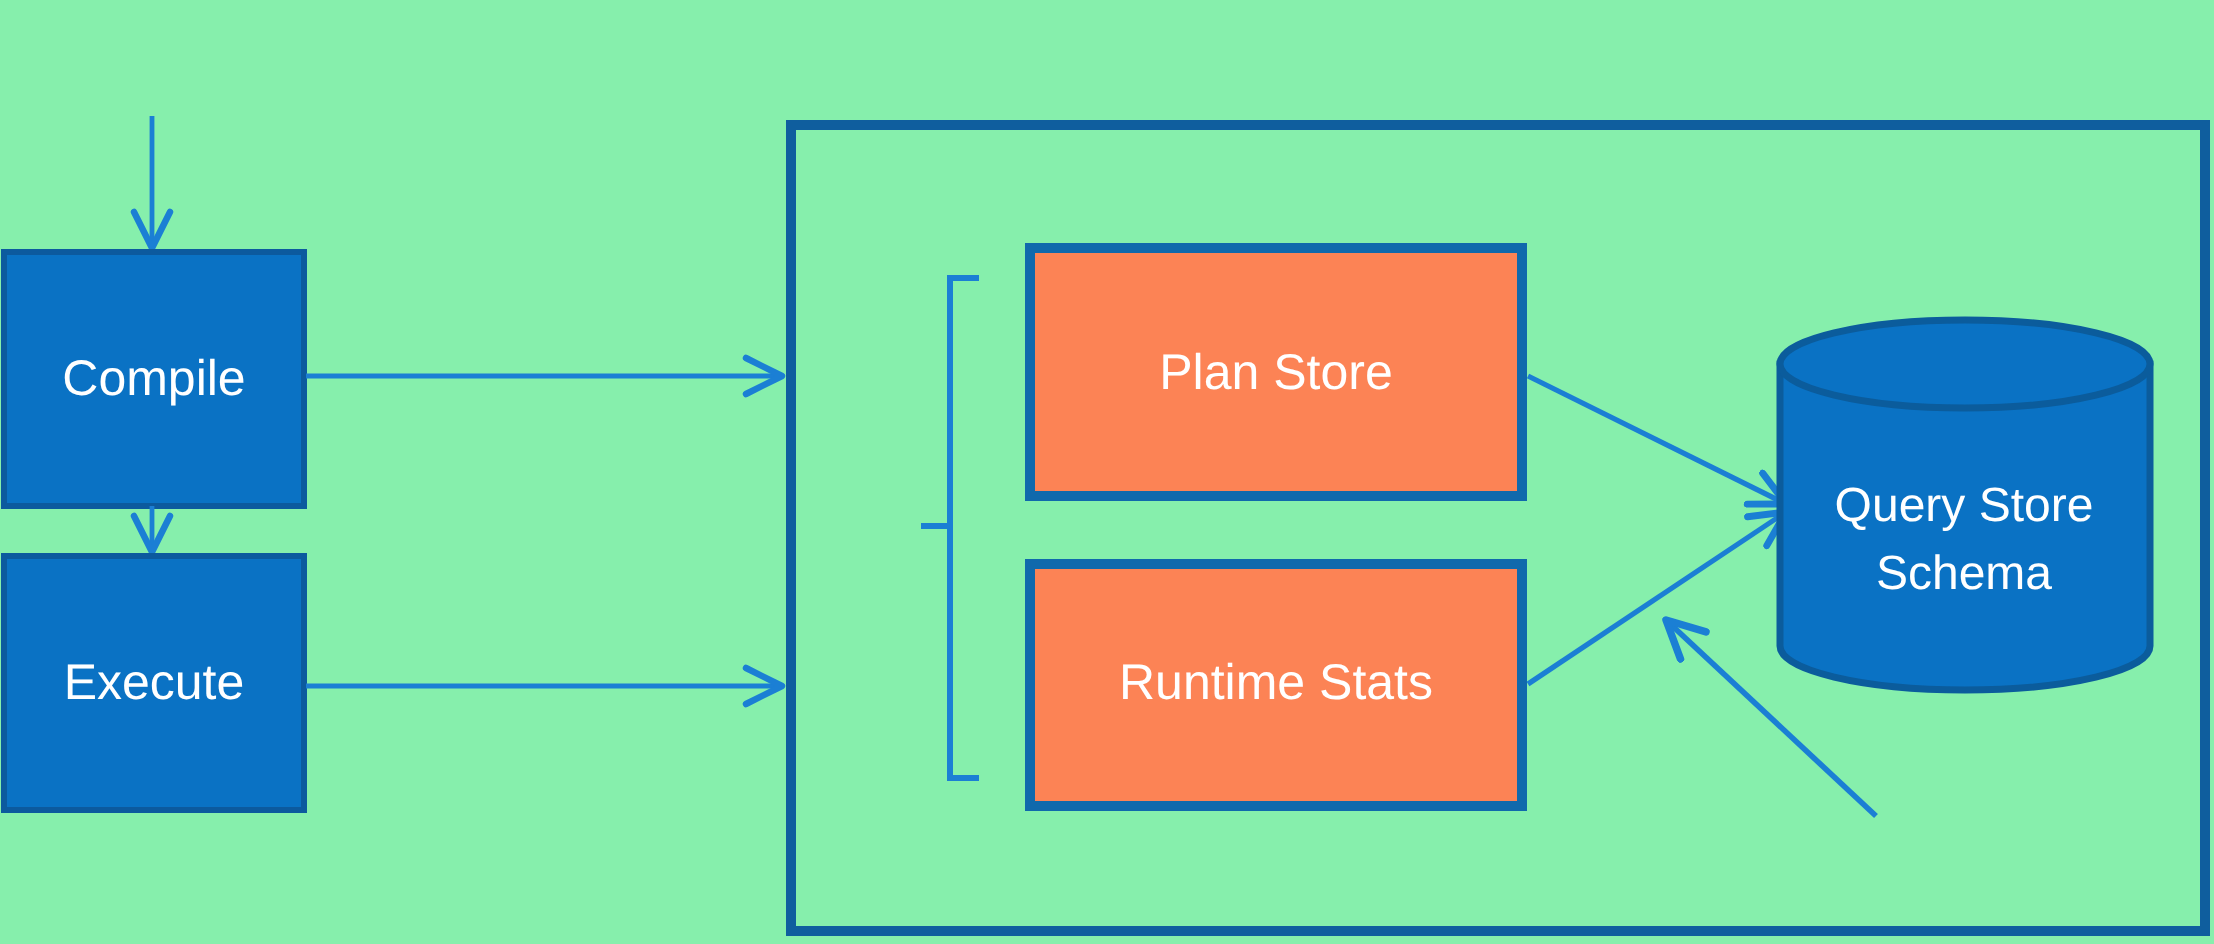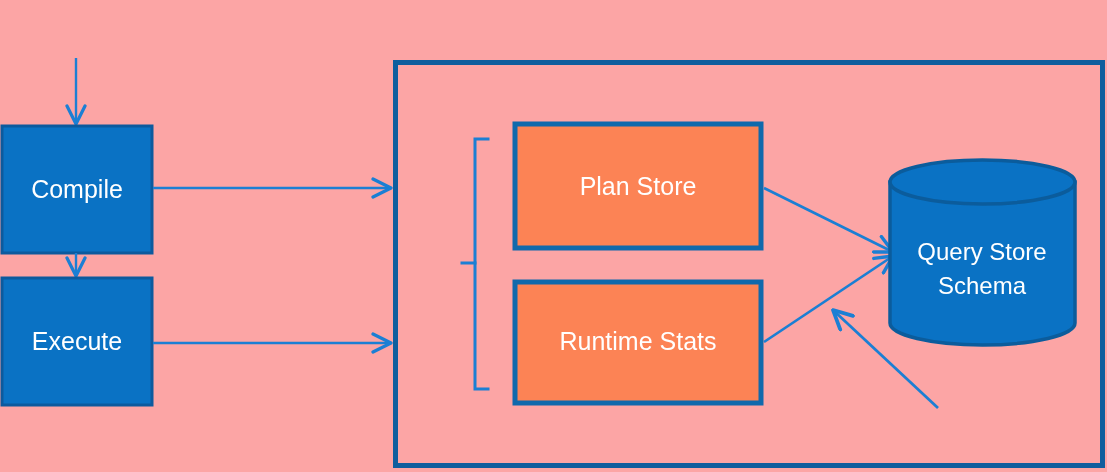--- a/index.html
+++ b/index.html
@@ -4,21 +4,21 @@
 <style>
   html, body {
     margin: 0;
     padding: 0;
     background: #000000;
   }
   #canvas {
     position: relative;
     width: 1107px;
     height: 472px;
-    background: #fca5a5;
+    background: #86efac;
     overflow: hidden;
     font-family: "Liberation Sans", sans-serif;
   }
   #diagram-svg {
     position: absolute;
     left: 0;
     top: 0;
     width: 1107px;
     height: 472px;
     display: block;

